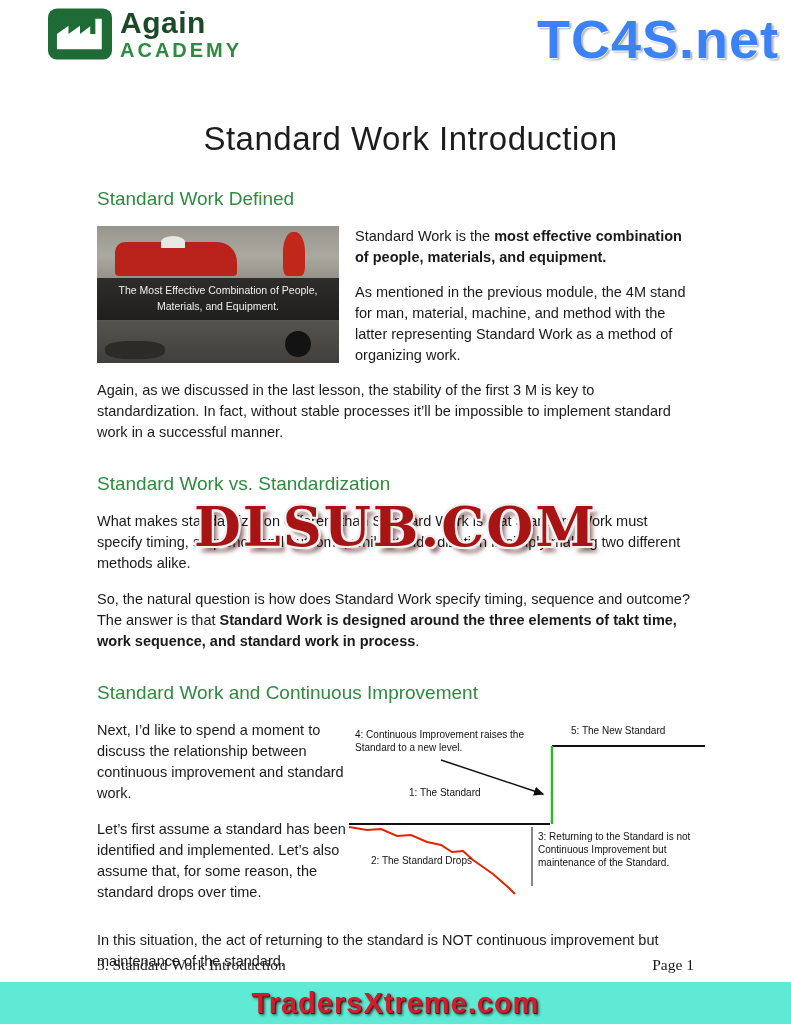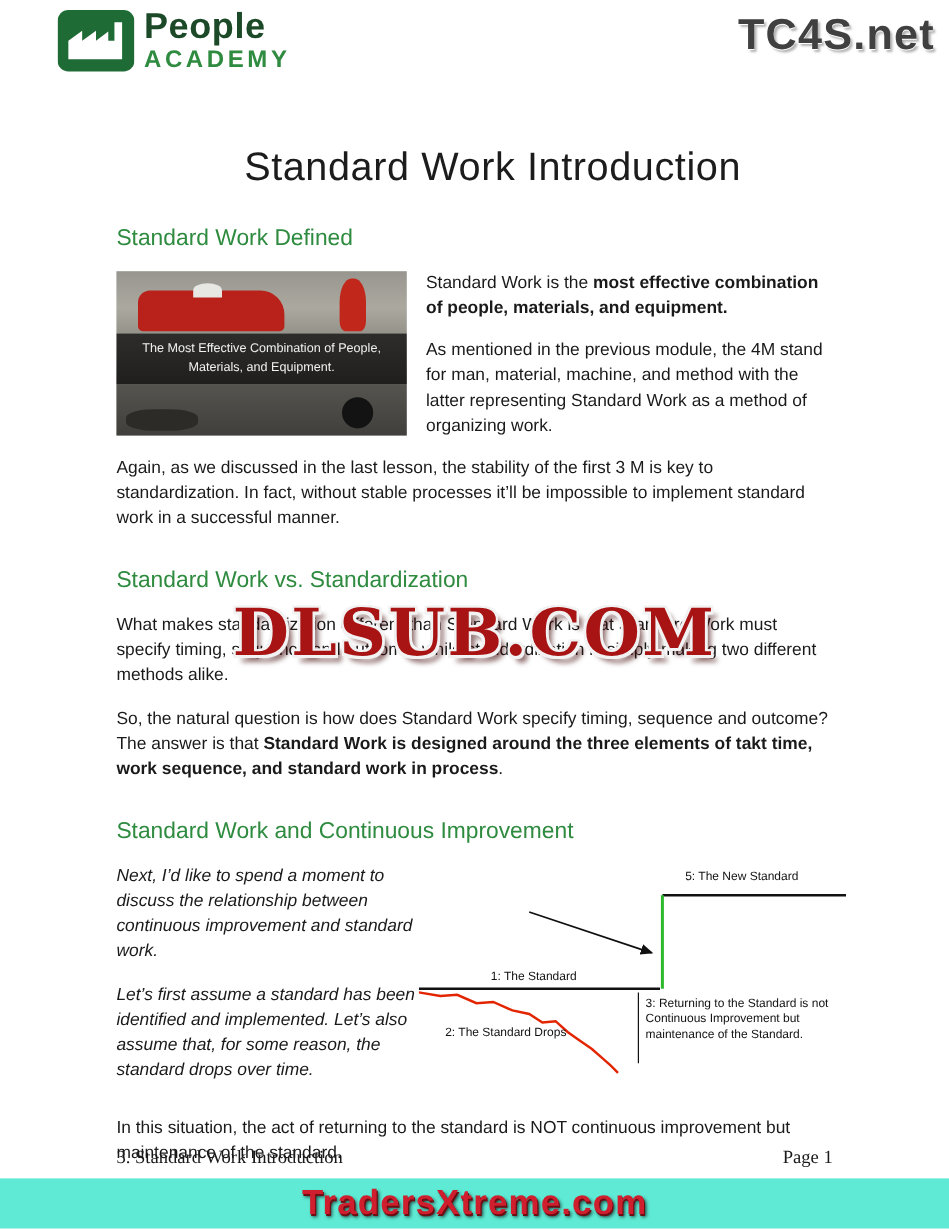--- a/index.html
+++ b/index.html
@@ -34,23 +34,23 @@
     letter-spacing: 0.5px;
   }
   .logo-subtitle {
     font-size: 20px;
     font-weight: bold;
     color: #2e8b3f;
     letter-spacing: 3px;
     margin-top: 2px;
   }
   .wm-top {
-    font-size: 36px;
+    font-size: 54px;
     font-weight: 800;
-    color: #404040;
+    color: #3b82f6;
     letter-spacing: 1px;
     text-shadow: 0 1px 0 #ffffff, 2px 2px 2px rgba(0,0,0,0.3);
   }
 
   
   .title {
     margin: 48px 0 6px;
     text-align: center;
     font-size: 33px;
     font-weight: 400;
@@ -150,38 +150,38 @@
     white-space: nowrap;
     text-shadow:
       -2px -2px 0 #f2f2f2, 2px -2px 0 #f2f2f2, -2px 2px 0 #f2f2f2, 2px 2px 0 #f2f2f2,
       -2px 0 0 #f2f2f2, 2px 0 0 #f2f2f2, 0 -2px 0 #f2f2f2, 0 2px 0 #f2f2f2,
       5px 6px 4px rgba(60,0,0,0.55);
     z-index: 5;
   }
 
   
   .ci-row { justify-content: space-between; margin-bottom: 12px; }
-  .ci-text { width: 252px; flex: none; font-style: italic; }
+  .ci-text { width: 252px; flex: none; }
   .diagram {
     position: relative;
     width: 358px;
     height: 188px;
     flex: none;
     margin-top: 4px;
   }
   .diagram svg { position: absolute; left: 0; top: 0; }
   .dlabel {
     position: absolute;
     font-size: 10px;
     line-height: 1.3;
     color: #111;
   }
   .dlabel-4 { left: 6px; top: 4px; width: 172px; }
   .dlabel-5 { left: 212px; top: 0; white-space: nowrap; padding-left: 10px; }
-  .dlabel-1 { left: 60px; top: 84px; white-space: nowrap; }
+  .dlabel-1 { left: 60px; top: 62px; white-space: nowrap; }
   .dlabel-2 { left: 22px; top: 130px; white-space: nowrap; }
   .dlabel-3 { left: 189px; top: 106px; width: 166px; }
 
   
   .footer {
     position: absolute;
     left: 97px; right: 97px;
     bottom: 50px;
     display: flex;
     justify-content: space-between;
@@ -215,21 +215,21 @@
 
   <div class="header">
     <div class="logo">
       <span class="logo-icon">
         <svg width="64" height="52" viewBox="0 0 100 80" aria-hidden="true">
           <rect x="0" y="0" width="100" height="80" rx="14" fill="#1f6b35"></rect>
           <path d="M14 64 V40 L32 27 V40 L50 27 V40 L66 28 V40 H74 V16 H84 V64 Z" fill="#ffffff"></path>
         </svg>
       </span>
       <div class="logo-text">
-        <span class="logo-brand">People</span>
+        <span class="logo-brand">Again</span>
         <span class="logo-subtitle">ACADEMY</span>
       </div>
     </div>
     <div class="wm-top">TC4S.net</div>
   </div>
 
   <h1 class="title">Standard Work Introduction</h1>
 
   <div class="content">
 
@@ -284,20 +284,21 @@
           <line x1="203" y1="22" x2="203" y2="100" stroke="#2eb82e" stroke-width="2.5"></line>
 
           <line x1="92" y1="36" x2="194" y2="70" stroke="#111" stroke-width="1.5" marker-end="url(#ah)"></line>
 
           <line x1="0" y1="100" x2="201" y2="100" stroke="#111" stroke-width="2"></line>
 
           <polyline points="0,103 18,106 32,105 48,112 62,111 78,118 92,121 103,128 114,127 124,136 134,143 144,150 152,157 160,164 166,170" fill="none" stroke="#e32400" stroke-width="2"></polyline>
 
           <line x1="183" y1="103" x2="183" y2="162" stroke="#111" stroke-width="1"></line>
         </svg>
+        <div class="dlabel dlabel-4">4: Continuous Improvement raises the Standard to a new level.</div>
         <div class="dlabel dlabel-5">5: The New Standard</div>
         <div class="dlabel dlabel-1">1: The Standard</div>
         <div class="dlabel dlabel-2">2: The Standard Drops</div>
         <div class="dlabel dlabel-3">3: Returning to the Standard is not Continuous Improvement but maintenance of the Standard.</div>
       </div>
     </div>
 
     <p class="body-text">In this situation, the act of returning to the standard is NOT continuous improvement but maintenance of the standard.</p>
 
   </div>

